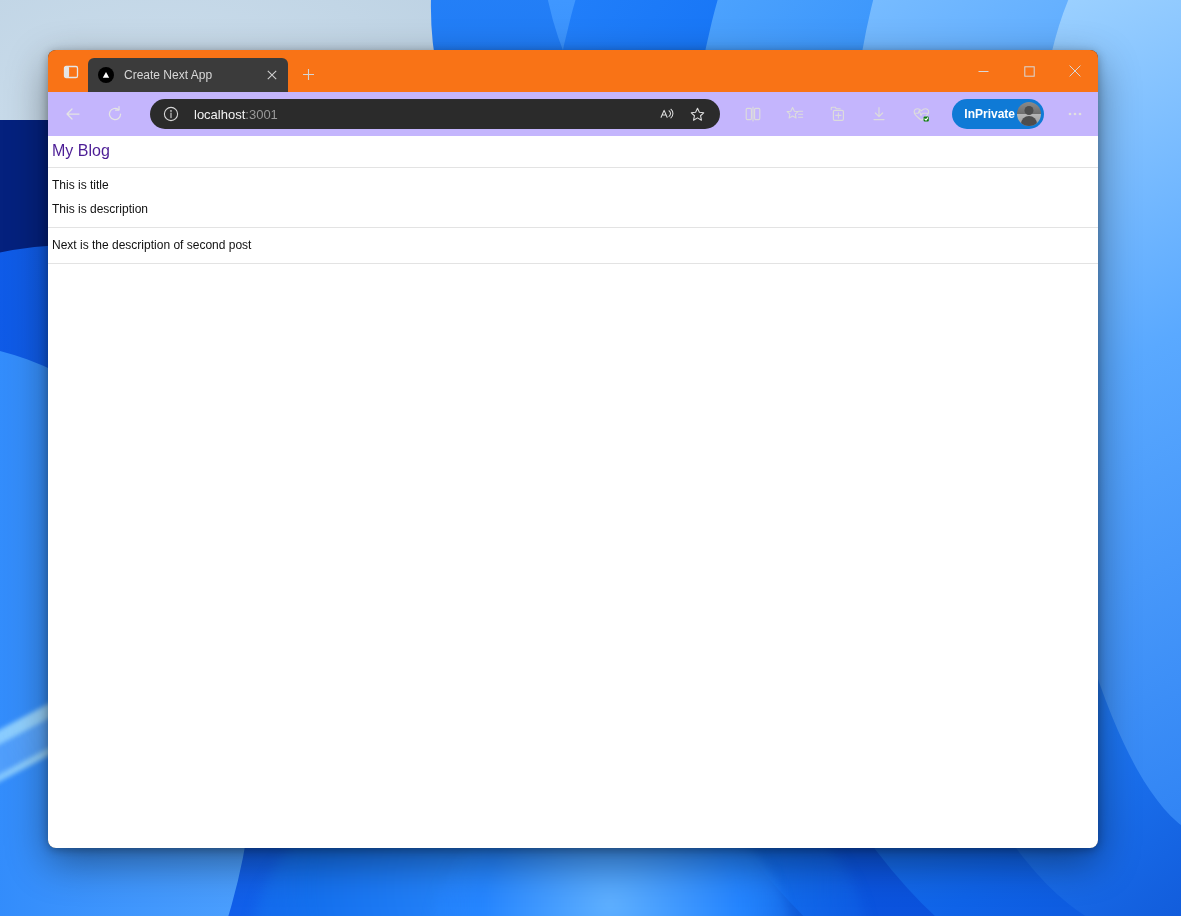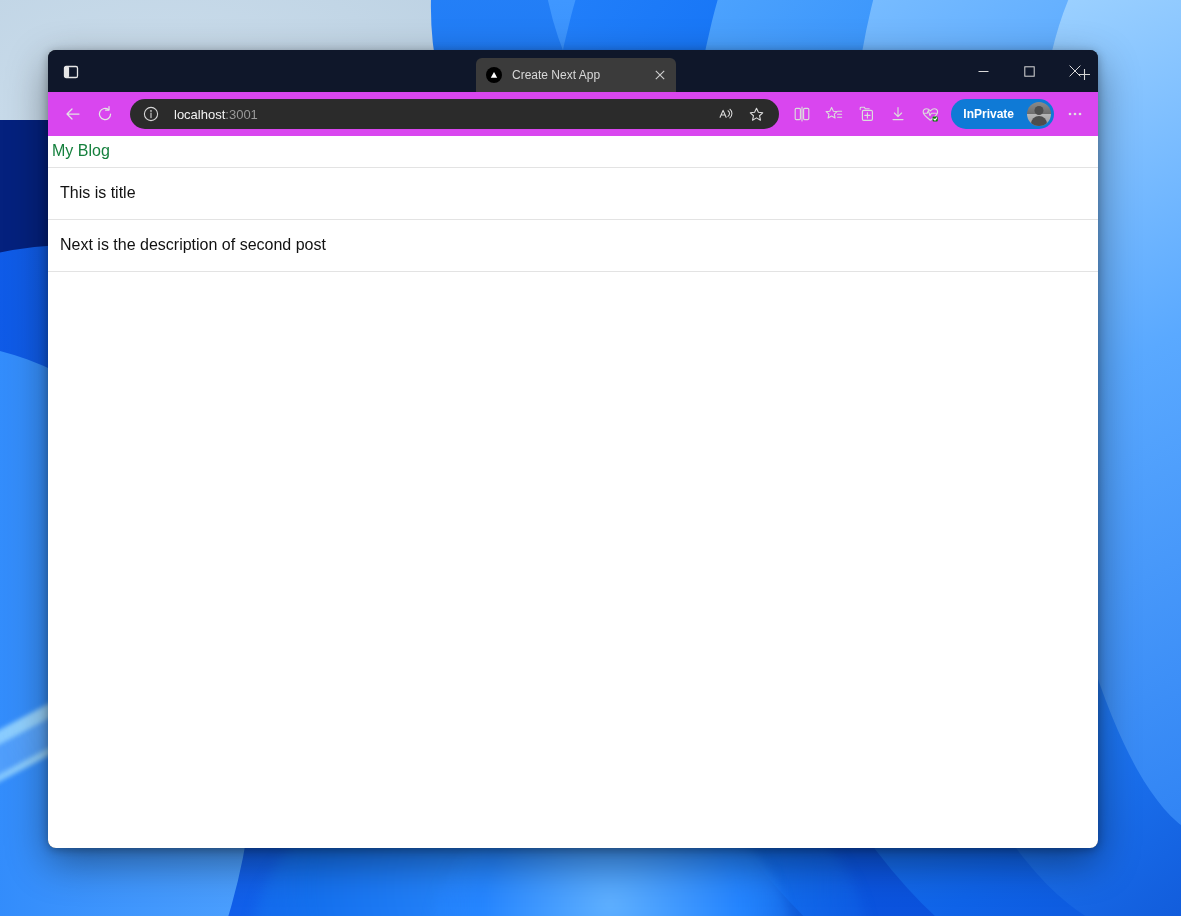--- a/index.html
+++ b/index.html
@@ -138,27 +138,26 @@
     overflow: hidden;
     box-shadow: 0 14px 40px rgba(0,0,0,.42), 0 2px 10px rgba(0,0,0,.3);
     display: flex;
     flex-direction: column;
     background: #323232;
   }
 
   
   #tab-strip {
     height: 42px;
-    background: #0f172a;
+    background: #f97316;
     display: flex;
     align-items: flex-end;
     padding-left: 8px;
     position: relative;
     flex: 0 0 auto;
-    justify-content: space-between;
   }
   .tab-actions-btn {
     width: 30px; height: 30px;
     margin-bottom: 5px;
     display: flex; align-items: center; justify-content: center;
     border-radius: 4px;
     cursor: pointer;
   }
 
   .tab {
@@ -213,25 +212,25 @@
   }
   .win-btn {
     width: 46px; height: 42px;
     display: flex; align-items: center; justify-content: center;
     cursor: pointer;
   }
 
   
   #toolbar {
     height: 44px;
-    background: #d946ef;
+    background: #c4b5fd;
     display: flex;
     align-items: center;
     padding: 0 8px 0 10px;
-    gap: 2px;
+    gap: 12px;
     flex: 0 0 auto;
   }
   .tb-btn {
     width: 30px; height: 30px;
     display: flex; align-items: center; justify-content: center;
     border-radius: 4px;
     cursor: pointer;
     flex: 0 0 auto;
   }
 
@@ -277,21 +276,21 @@
     align-items: center;
     padding: 0 3px 0 12px;
     margin-left: 4px;
     cursor: pointer;
     flex: 0 0 auto;
   }
   #inprivate-pill .label {
     color: #fff;
     font-size: 12px;
     font-weight: bold;
-    margin-right: 13px;
+    margin-right: 2px;
     white-space: nowrap;
   }
   .avatar {
     width: 24px; height: 24px;
     border-radius: 50%;
     background: linear-gradient(180deg,#8a8a8a 0%,#6d6d6d 50%, #b6b6b6 50%, #9a9a9a 100%);
     position: relative;
     overflow: hidden;
     flex: 0 0 auto;
   }
@@ -316,33 +315,33 @@
 
   
   #page-content {
     flex: 1;
     background: #ffffff;
     overflow: hidden;
     font-family: "Liberation Sans", sans-serif;
   }
   .blog-heading {
     font-size: 16px;
-    color: #15803d;
+    color: #4c1d95;
     font-weight: normal;
     padding: 6px 0 7px 2px;
     margin: 0 2px;
   }
   .hr { height: 1px; background: #e3e3e3; margin: 0; border: 0; }
   .post { padding: 5px 0 6px 2px; margin: 0 2px; }
   .post-title, .post-desc {
-    font-size: 16px;
+    font-size: 12px;
     color: #111;
     line-height: 24px;
     font-weight: normal;
-    margin: 8px;
+    margin: 0;
   }
 
   svg { display: block; }
 </style>
 </head>
 <body>
 
 <div id="desktop">
   <div class="wp wp-haze"></div>
   <div class="wp wp-base"></div>
@@ -502,20 +501,21 @@
         </svg>
       </div>
     </div>
 
     <div id="page-content">
       <div class="blog-heading">My Blog</div>
       <hr class="hr">
 
       <div class="post">
         <div class="post-title">This is title</div>
+        <div class="post-desc">This is description</div>
       </div>
       <hr class="hr">
 
       <div class="post">
         <div class="post-desc">Next is the description of second post</div>
       </div>
       <hr class="hr">
     </div>
 
   </div>

